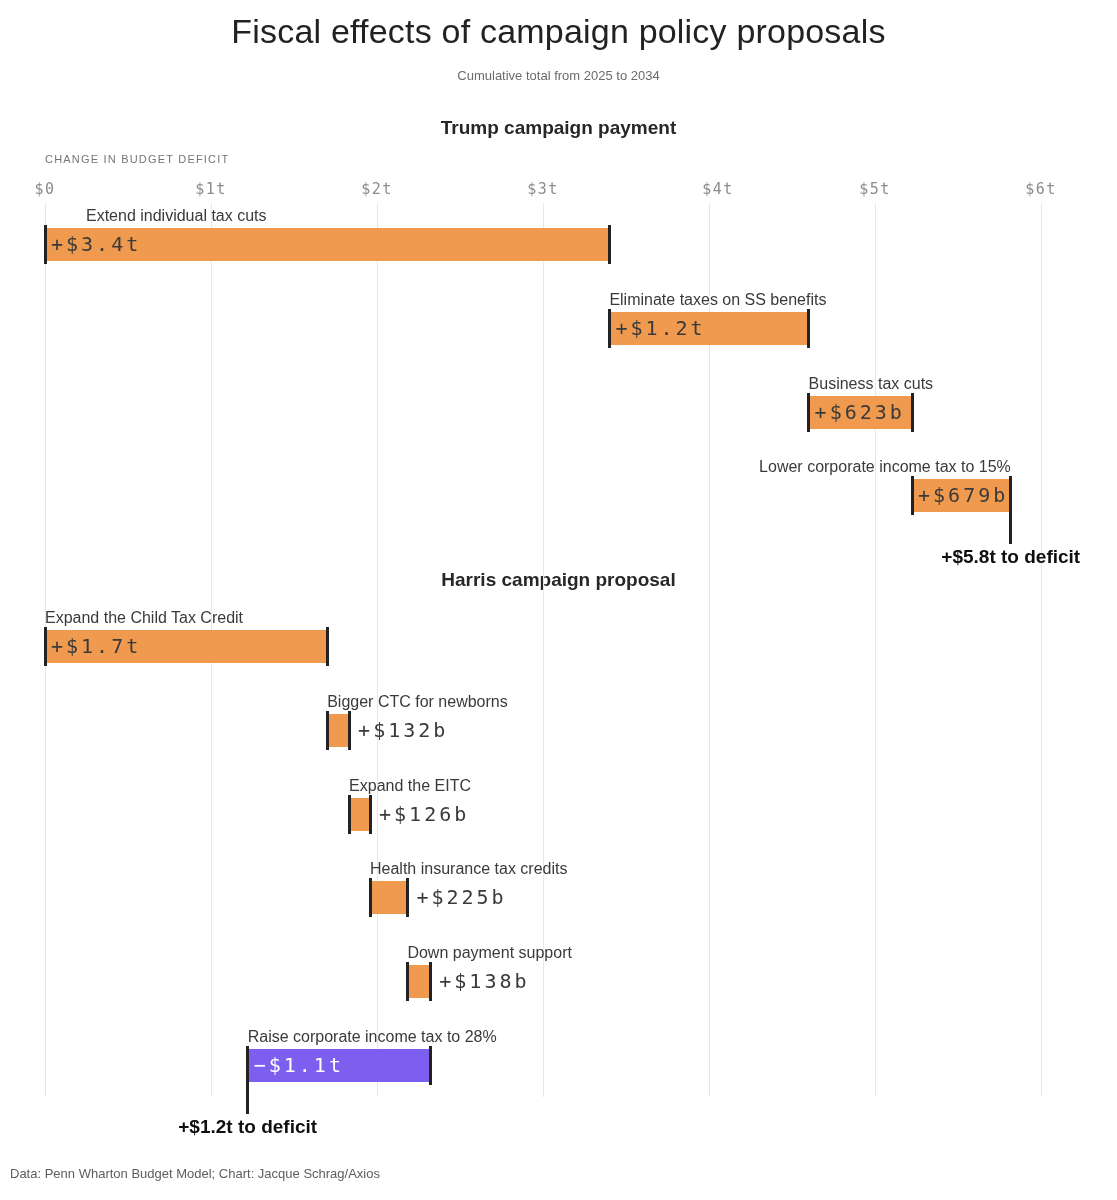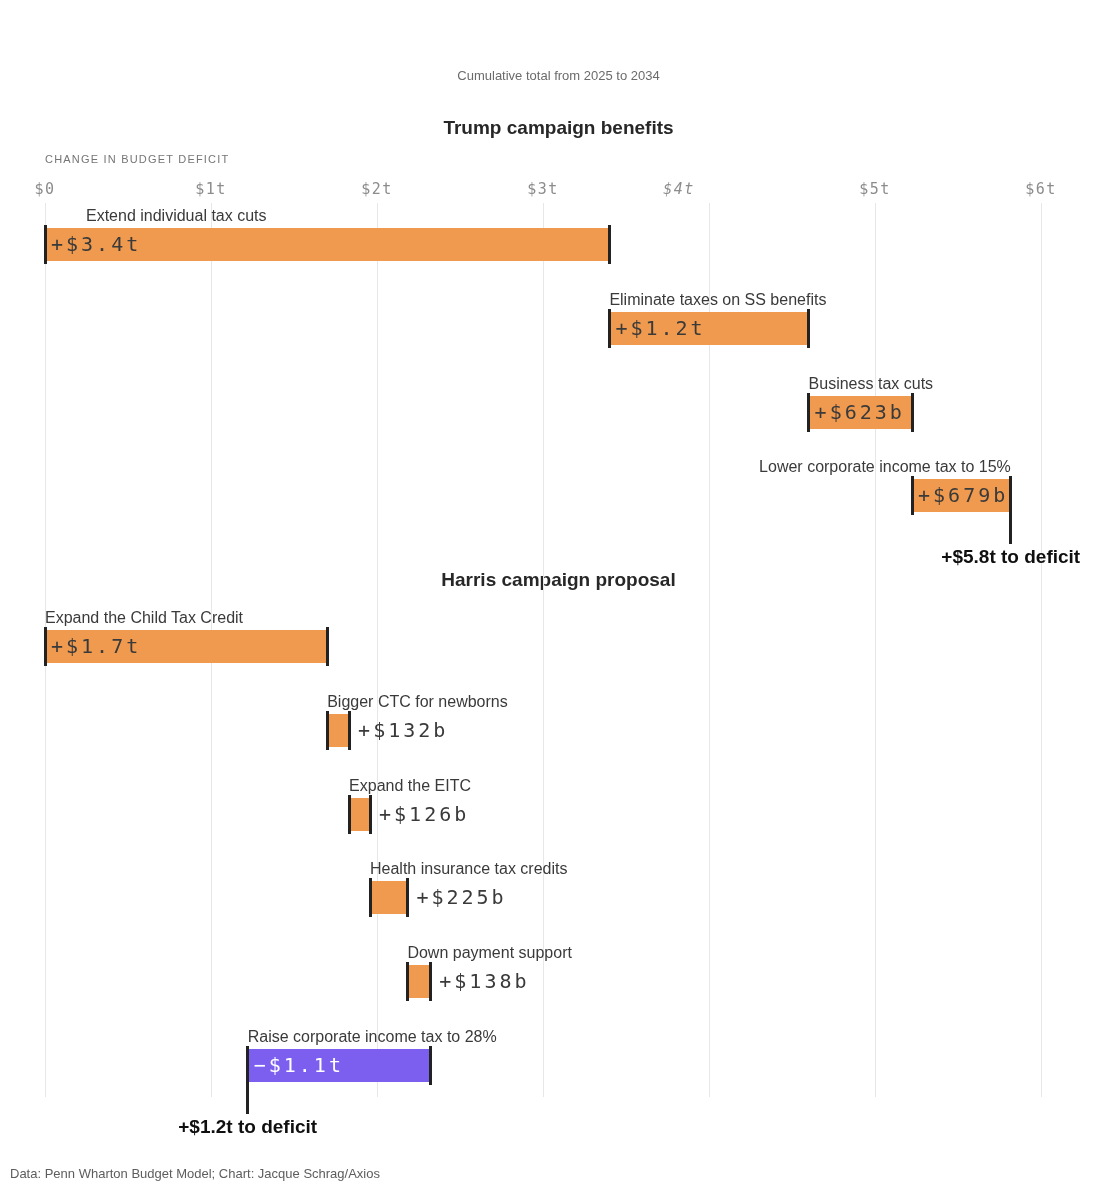--- a/index.html
+++ b/index.html
@@ -24,38 +24,39 @@
              font-size:20px;letter-spacing:3px;white-space:nowrap;}
   .total-connector{position:absolute;width:3px;background:#222222;}
   .total-label{position:absolute;transform:translateX(-50%);font-size:19px;
                font-weight:700;color:#0f0f0f;white-space:nowrap;}
   .footer{position:absolute;left:10px;top:1166px;font-size:13px;color:#5d5d5d;}
 </style>
 </head>
 <body>
 
 <div id="page">
+  <div class="title">Fiscal effects of campaign policy proposals</div>
   <div class="subtitle">Cumulative total from 2025 to 2034</div>
 
-  <div class="section-header" style="top:117px">Trump campaign benefits</div>
+  <div class="section-header" style="top:117px">Trump campaign payment</div>
   <div class="section-header" style="top:569px">Harris campaign proposal</div>
 
   <div class="axis-label">CHANGE IN BUDGET DEFICIT</div>
 
   <div id="chart">
       <div class="gridline" style="left: 44.5px; top: 203px; height: 894px; background: rgb(231, 231, 231);"></div>
       <div class="tick" style="left: 45px;">$0</div>
       <div class="gridline" style="left: 210.5px; top: 203px; height: 894px; background: rgb(231, 231, 231);"></div>
       <div class="tick" style="left: 211px;">$1t</div>
       <div class="gridline" style="left: 376.5px; top: 203px; height: 894px; background: rgb(231, 231, 231);"></div>
       <div class="tick" style="left: 377px;">$2t</div>
       <div class="gridline" style="left: 542.5px; top: 203px; height: 894px; background: rgb(231, 231, 231);"></div>
       <div class="tick" style="left: 543px;">$3t</div>
       <div class="gridline" style="left: 708.5px; top: 203px; height: 894px; background: rgb(231, 231, 231);"></div>
-      <div class="tick" style="left: 679px; font-style: italic;">$4t</div>
+      <div class="tick" style="left: 718px;">$4t</div>
       <div class="gridline" style="left: 874.5px; top: 203px; height: 894px; background: rgb(231, 231, 231);"></div>
       <div class="tick" style="left: 875px; text-align: right;">$5t</div>
       <div class="gridline" style="left: 1040.5px; top: 203px; height: 894px; background: rgb(231, 231, 231);"></div>
       <div class="tick" style="left: 1041px;">$6t</div>
       <div class="bar-label" style="top: 207px; left: 45px; padding-left: 41px;">Extend individual tax cuts</div>
       <div class="bar" style="left: 45px; top: 228px; width: 564.4px; height: 33px; background: rgb(239, 154, 79);"></div>
       <div class="edge-tick" style="left: 43.5px; top: 225px; height: 39px; background: rgb(34, 34, 34);"></div>
       <div class="edge-tick" style="left: 607.9px; top: 225px; height: 39px; background: rgb(34, 34, 34);"></div>
       <div class="bar-value" style="top: 228px; line-height: 33px; left: 51px; color: rgb(58, 58, 58);">+$3.4t</div>
       <div class="bar-label" style="top: 290.8px; left: 609.4px;">Eliminate taxes on SS benefits</div>

